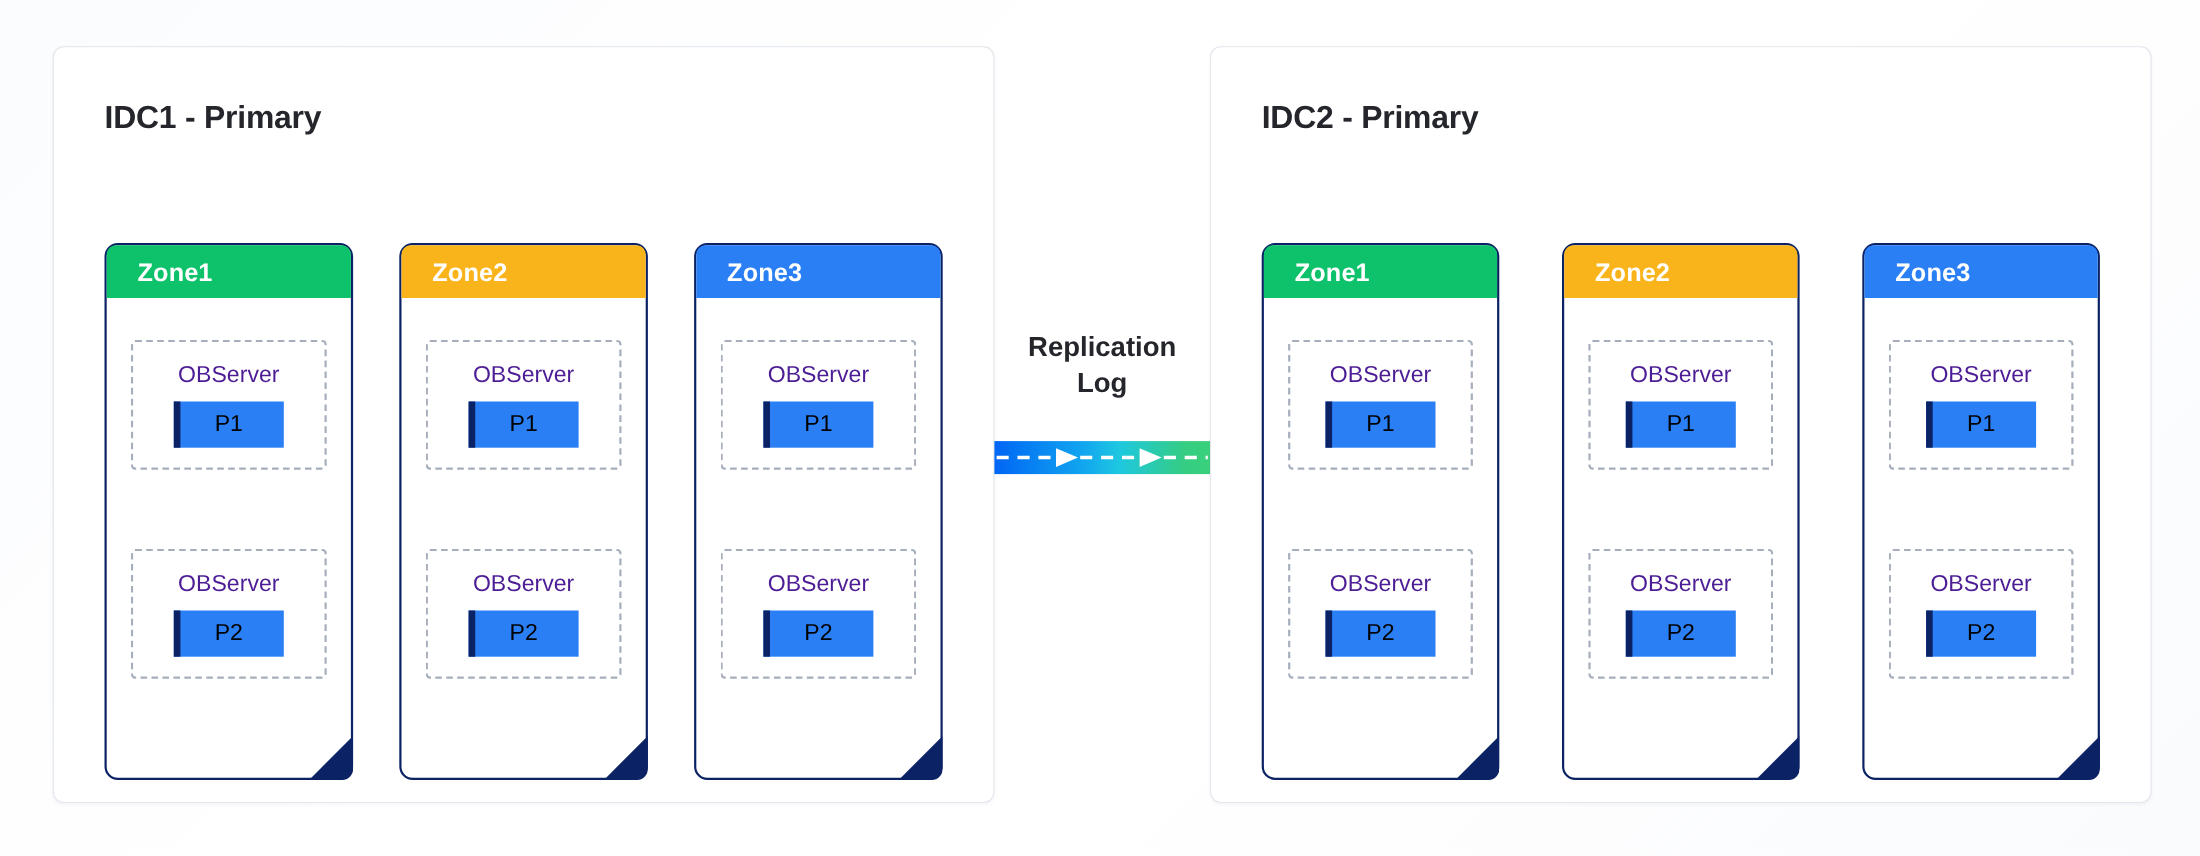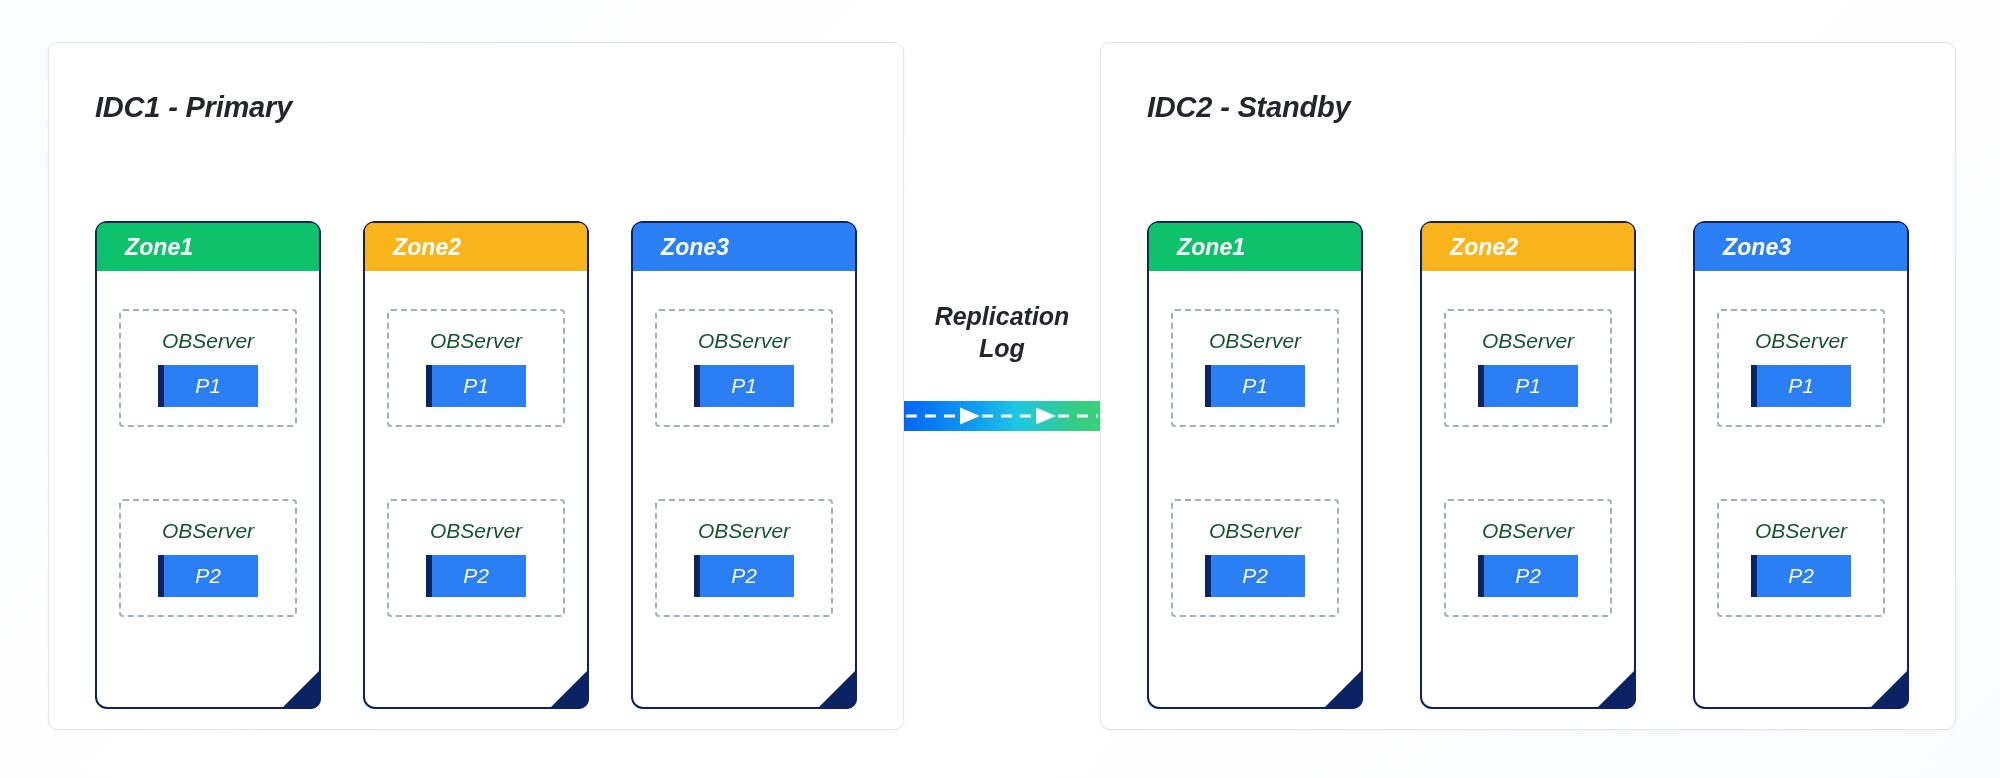--- a/index.html
+++ b/index.html
@@ -12,21 +12,20 @@
     background: #ffffff;
     font-family: "Liberation Sans", sans-serif;
     overflow: hidden;
   }
 
   .canvas {
     position: relative;
     width: 2000px;
     height: 778px;
     background: linear-gradient(135deg, #fbfcfe 0%, #ffffff 40%, #ffffff 60%, #fafbfd 100%);
-    font-style: italic;
   }
 
   
   .idc {
     position: absolute;
     top: 42px;
     height: 688px;
     background: #ffffff;
     border: 1.5px solid #e3e6ec;
     border-radius: 10px;
@@ -102,38 +101,38 @@
     display: flex;
     flex-direction: column;
     align-items: center;
     justify-content: center;
     gap: 14px;
   }
   .observer + .observer { margin-top: 72px; }
 
   .observer-label {
     font-size: 21px;
-    color: #14532d;
+    color: #4c1d95;
     line-height: 1;
   }
 
   
   .partition {
     position: relative;
     width: 100px;
     height: 42px;
     background: #2a7ff5;
     border-left: 6px solid #0b2265;
     box-sizing: border-box;
     display: flex;
     align-items: center;
     justify-content: center;
   }
   .partition-label {
-    color: #fef9c3;
+    color: #000000;
     font-size: 21px;
     line-height: 1;
     position: relative;
     left: -3px;
   }
 
   
   .fold {
     position: absolute;
     right: -2px;
@@ -262,21 +261,21 @@
     <div class="replication-band">
       <svg viewBox="0 0 196 30" preserveAspectRatio="none">
         <line x1="2" y1="15" x2="194" y2="15" stroke="#ffffff" stroke-width="3.2" stroke-dasharray="11 8" stroke-linecap="butt"></line>
         <polygon points="56,6.5 76,15 56,23.5" fill="#ffffff"></polygon>
         <polygon points="132,6.5 152,15 132,23.5" fill="#ffffff"></polygon>
       </svg>
     </div>
   </div>
 
   <div class="idc idc-right">
-    <div class="idc-title">IDC2 - Standby</div>
+    <div class="idc-title">IDC2 - Primary</div>
 
     <div class="zones">
 
       <div class="zone">
         <div class="zone-header" style="background:#0ec26b">
           <span class="zone-header-label">Zone1</span>
         </div>
         <div class="zone-body">
           <div class="observer">
             <div class="observer-label">OBServer</div>

